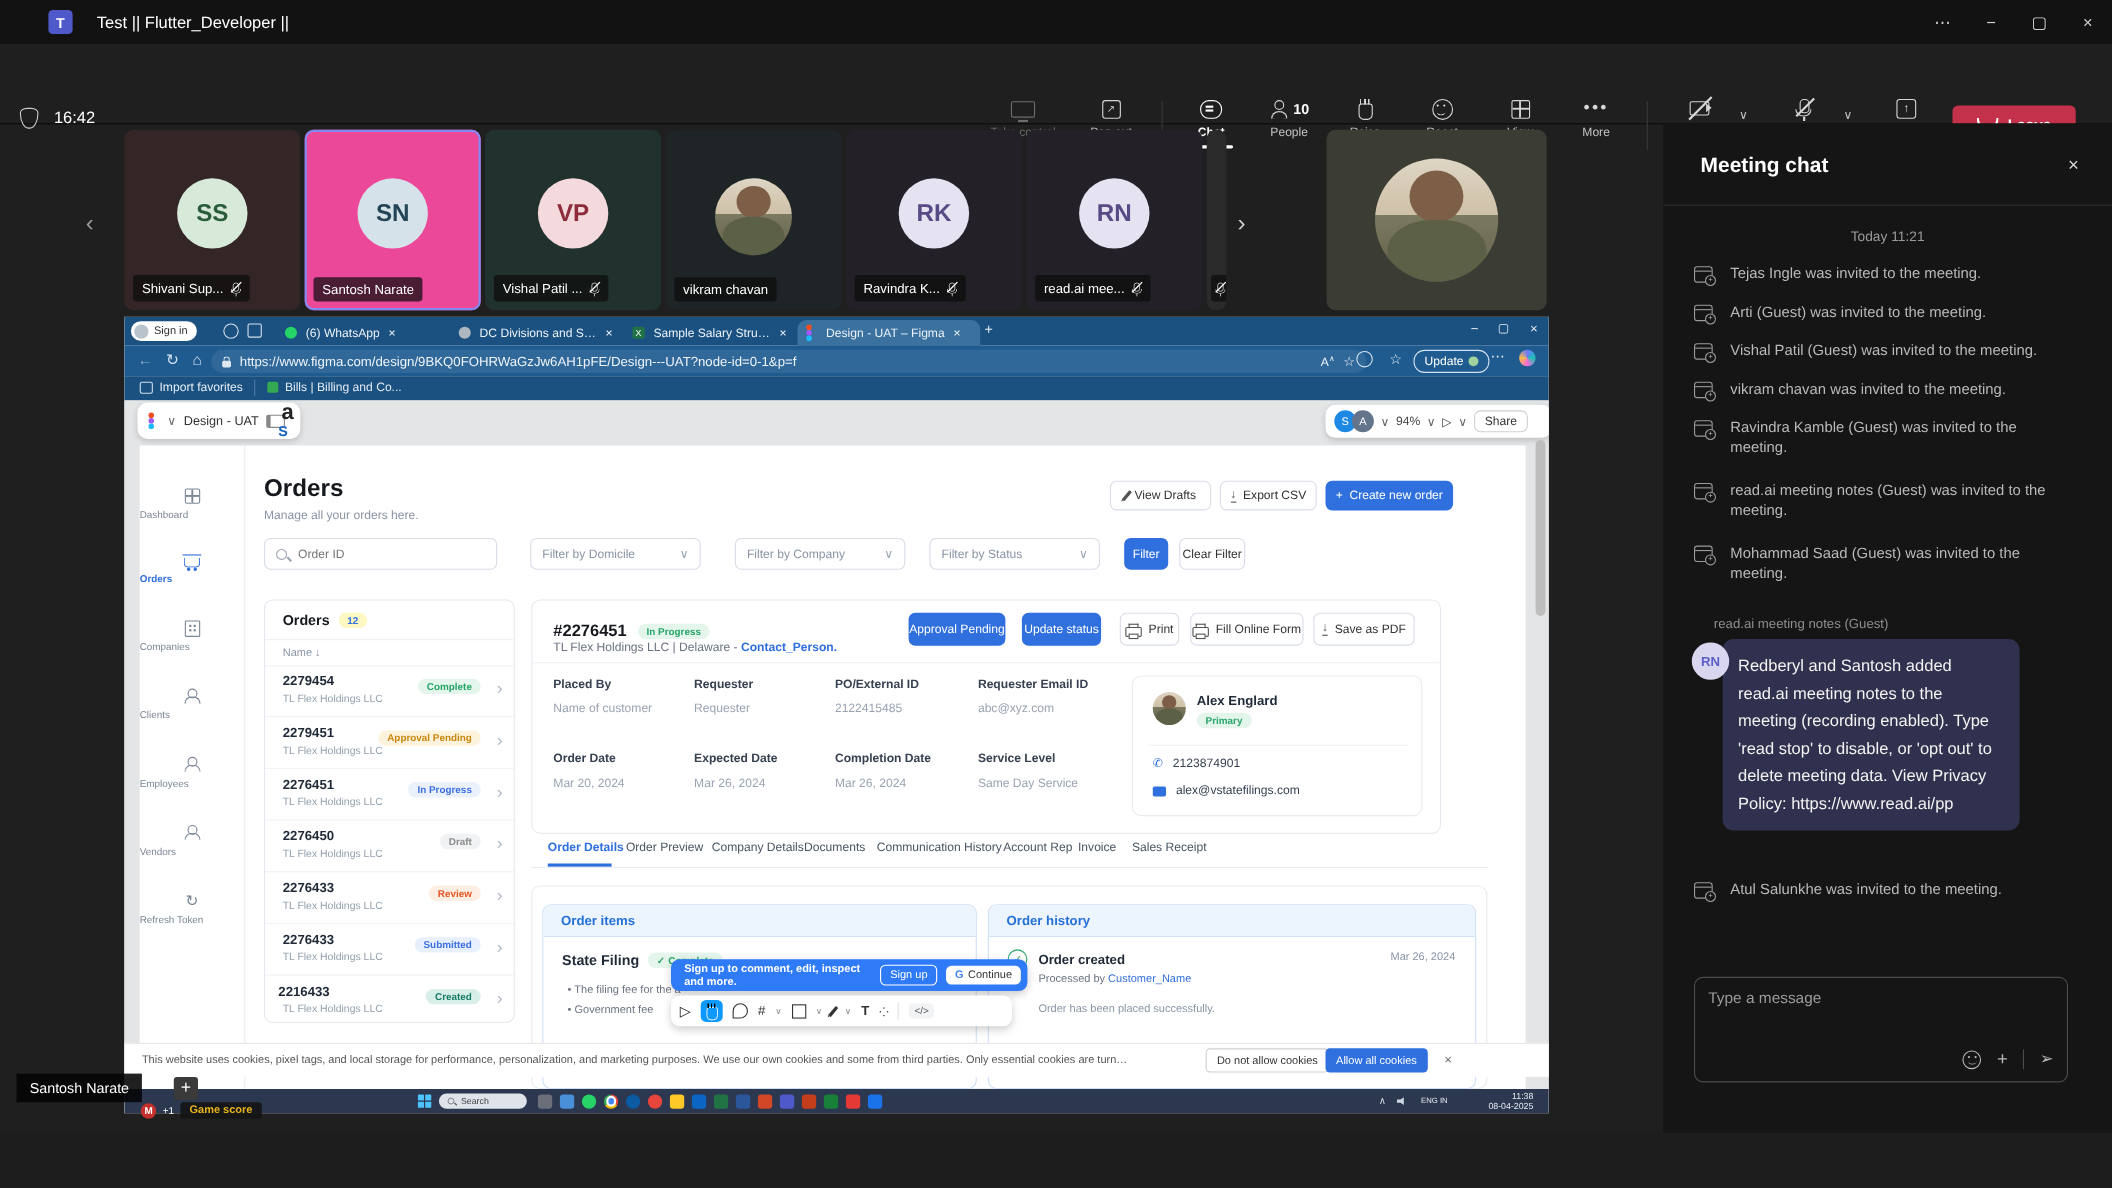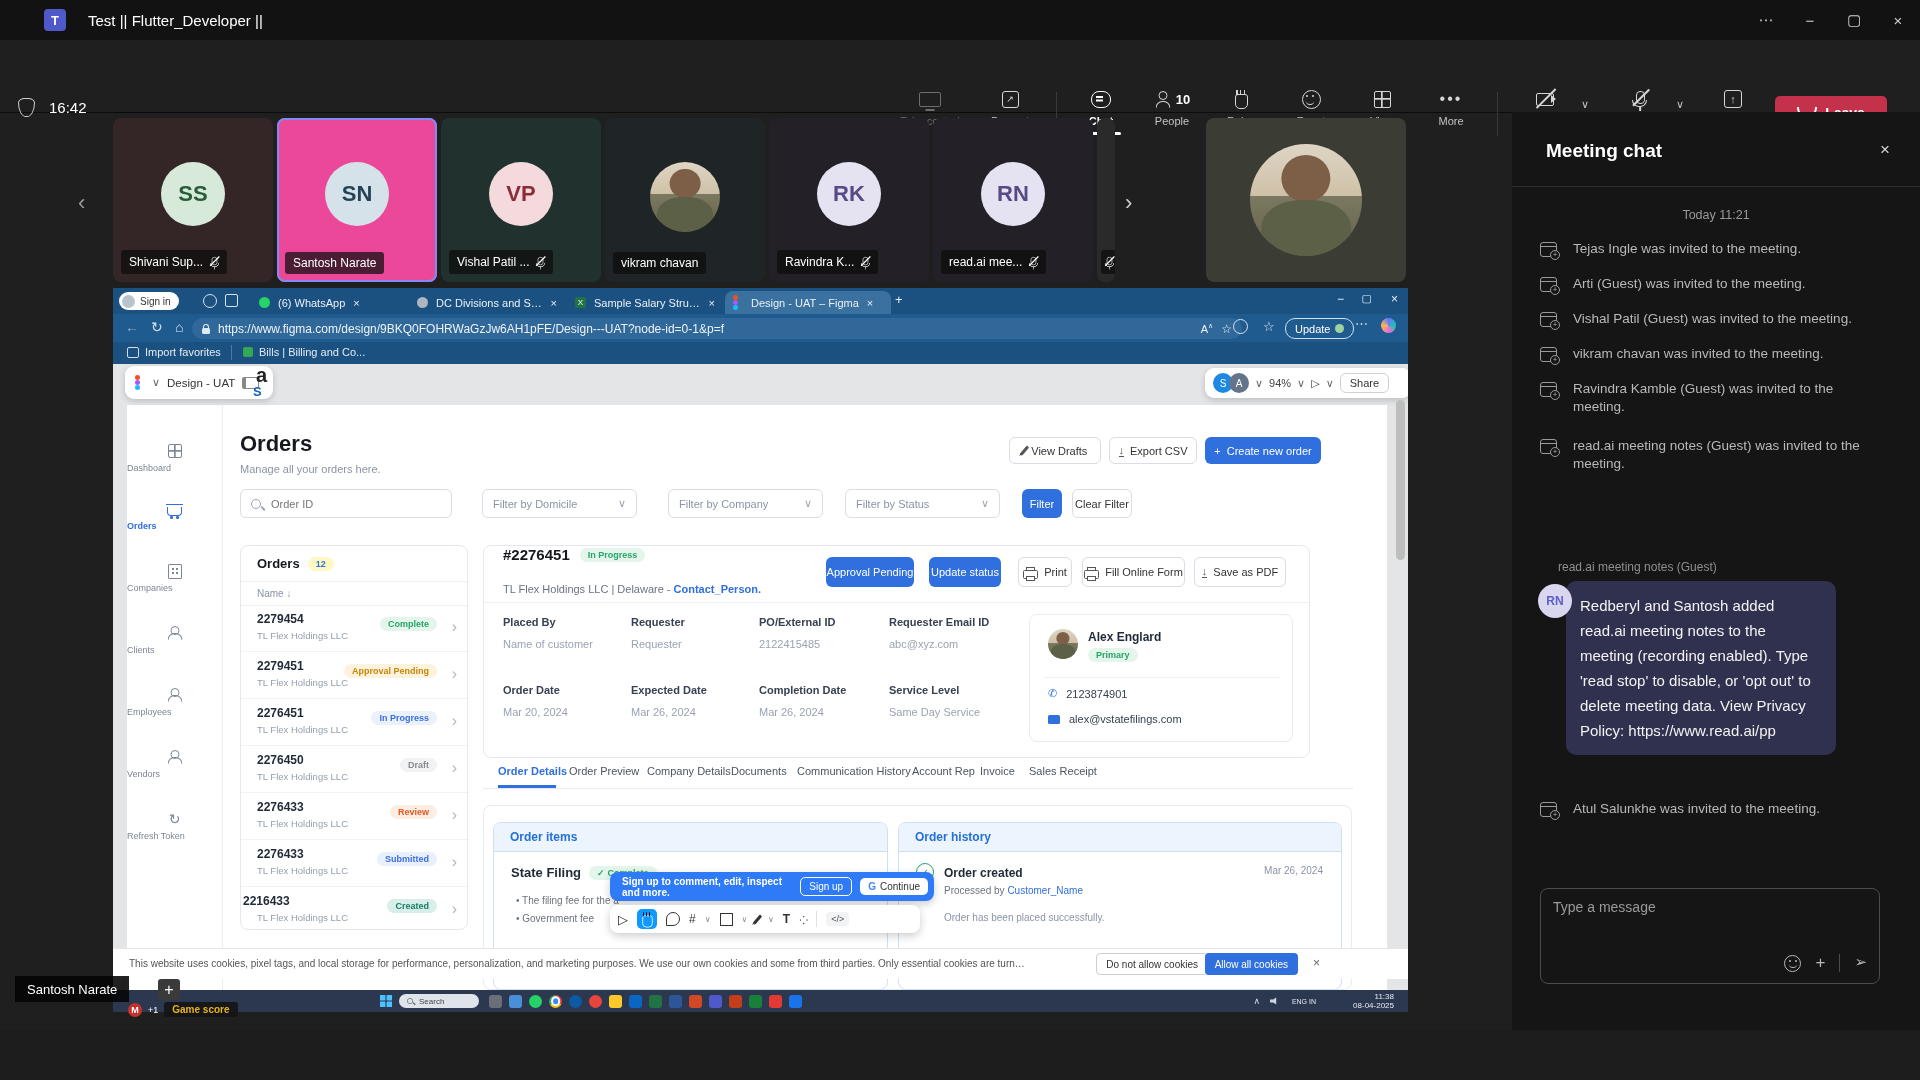--- a/index.html
+++ b/index.html
@@ -481,30 +481,30 @@
           <span class="chip st-Review" style="position:absolute;right:32px;top:12px">Review</span>
           <span style="position:absolute;right:12px;top:13px;color:#b0b8c4">›</span>
           </div>
         <div style="height:46px;border-bottom:1px solid #f0f2f5;position:relative">
           <div style="position:absolute;left:16px;top:7px;font-size:12px;font-weight:bold;color:#1f2937">2276433</div>
           <div style="position:absolute;left:16px;top:25px;font-size:9.5px;color:#94a0ae">TL Flex Holdings LLC</div>
           <span class="chip st-Submitted" style="position:absolute;right:32px;top:12px">Submitted</span>
           <span style="position:absolute;right:12px;top:13px;color:#b0b8c4">›</span>
           </div>
         <div style="height:46px;position:relative">
-          <div style="position:absolute;left:2px;top:7px;font-size:12px;font-weight:bold;color:#1f2937">2216433</div>
+          <div style="position:absolute;left:12px;top:7px;font-size:12px;font-weight:bold;color:#1f2937">2216433</div>
           <div style="position:absolute;left:16px;top:25px;font-size:9.5px;color:#94a0ae">TL Flex Holdings LLC</div>
           <span class="chip st-Created" style="position:absolute;right:32px;top:12px">Created</span>
           <span style="position:absolute;right:12px;top:13px;color:#b0b8c4">›</span>
           </div>
       </div>
     </div>
 
     <div class="card" style="left:356px;top:140px;width:827px;height:213px">
-      <div class="flex" style="position:absolute;left:19px;top:0;gap:10px">
+      <div class="flex" style="position:absolute;left:19px;top:19px;gap:10px">
         <b style="font-size:15px;color:#15181d">#2276451</b>
         <span class="chip" style="background:#e4f5ec;color:#27a567">In Progress</span>
       </div>
       <div class="abs" style="left:19px;top:37px;font-size:11px;color:#6b7280">
         <span>TL Flex Holdings LLC | Delaware -</span>
         <a style="color:#2f6fde;font-weight:bold;text-decoration:none">Contact_Person.</a>
       </div>
       <div class="btn blue abs" style="left:342px;top:11px;width:88px;height:30px">Approval Pending</div>
       <div class="btn blue abs" style="left:445px;top:11px;width:72px;height:30px">Update status</div>
       <div class="btn line abs" style="left:534px;top:11px;width:54px;height:30px">
@@ -725,20 +725,24 @@
       <p>vikram chavan was invited to the meeting.</p>
     </div>
   <div class="sysmsg" style="top:268px;width:320px">
     <span class="ic ic-cal" style="margin-top:2px"></span>
       <p>Ravindra Kamble (Guest) was invited to the meeting.</p>
     </div>
   <div class="sysmsg" style="top:325px;width:320px">
     <span class="ic ic-cal" style="margin-top:2px"></span>
       <p>read.ai meeting notes (Guest) was invited to the meeting.</p>
     </div>
+  <div class="sysmsg" style="top:382px;width:320px">
+    <span class="ic ic-cal" style="margin-top:2px"></span>
+      <p>Mohammad Saad (Guest) was invited to the meeting.</p>
+    </div>
 
   <div style="position:absolute;left:46px;top:448px;font-size:12px;color:#8f8f8f">read.ai meeting notes (Guest)</div>
   <div style="position:absolute;left:26px;top:472px;width:34px;height:34px;border-radius:50%;background:#d9d6f0;color:#5b5fc7;
               font-size:12px;font-weight:bold;display:flex;align-items:center;justify-content:center;z-index:2">RN</div>
   <div class="bubble">Redberyl and Santosh added read.ai meeting notes to the meeting (recording enabled). Type 'read stop' to disable, or 'opt out' to delete meeting data. View Privacy Policy: https://www.read.ai/pp</div>
 
   <div class="sysmsg" style="top:688px">
     <span class="ic ic-cal" style="margin-top:2px"></span>
       <p>Atul Salunkhe was invited to the meeting.</p>
     </div>

